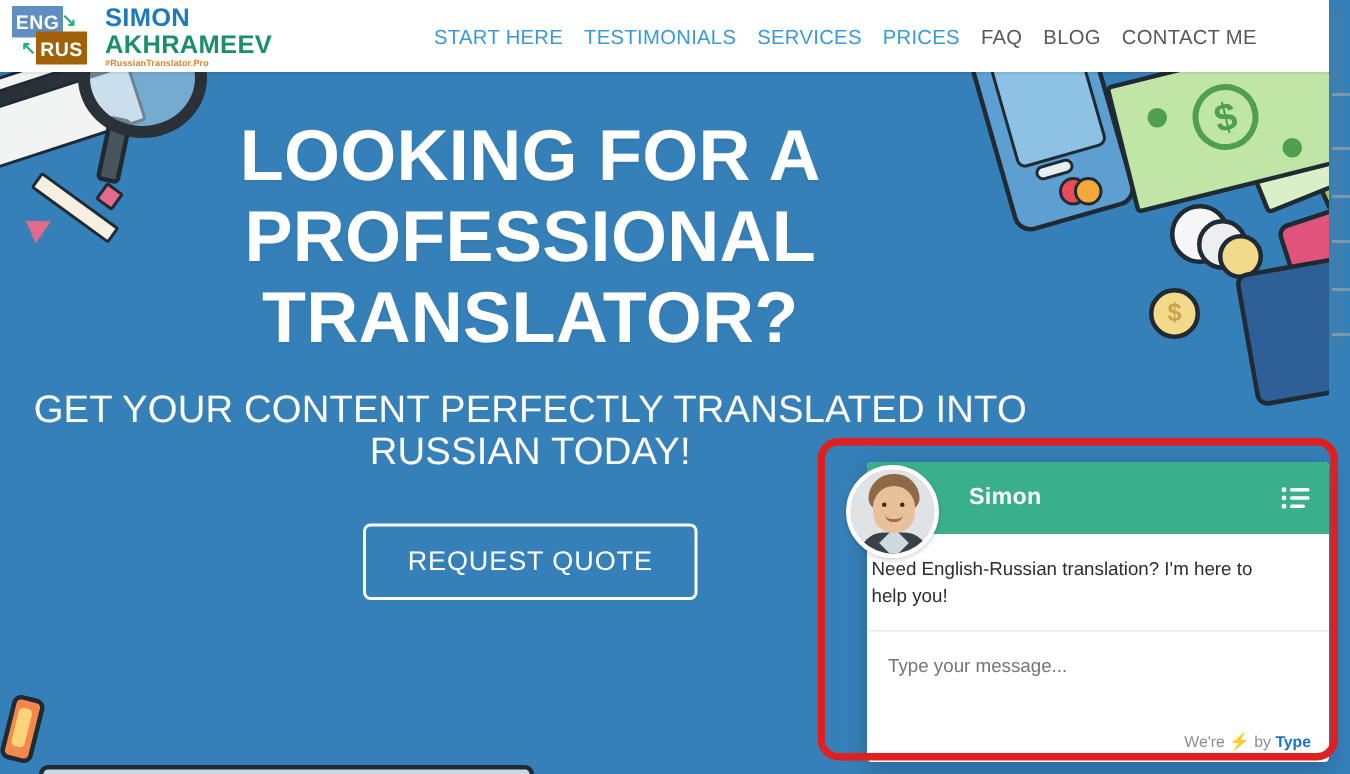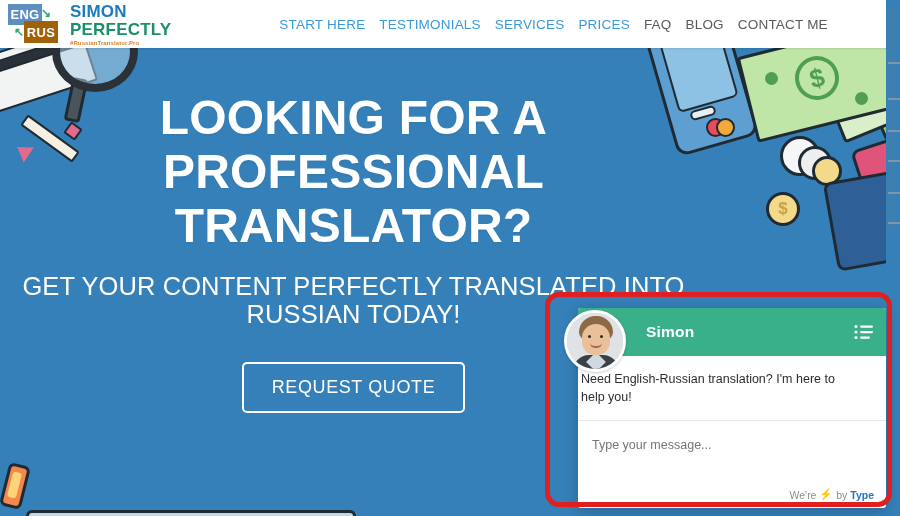--- a/index.html
+++ b/index.html
@@ -210,21 +210,21 @@
     border-radius: 3px; transform: rotate(-24deg);
   }
   .book-green {
     left: 880px; top: 66px; width: 56px; height: 16px;
     background: #9fc95f; border: 3px solid #1f2a33;
     border-radius: 3px; transform: rotate(-24deg);
   }
 
   
   #hero-text {
-    position: absolute; top: 61px; left: 0;
+    position: absolute; top: 48px; left: 0;
     width: 707px; z-index: 10;
     text-align: center; color: #ffffff;
     padding-top: 30px;
   }
   #headline {
     font-size: 48px; font-weight: bold; line-height: 1.13;
     letter-spacing: .2px;
     text-shadow: 0 1px 2px rgba(0,0,0,0.07);
   }
   #subheadline {
@@ -348,21 +348,21 @@
 
     <div id="logo">
       <div class="logo-marks">
         <div class="lm-eng">ENG</div>
         <div class="lm-rus">RUS</div>
         <div class="lm-arrow-a">↘</div>
         <div class="lm-arrow-b">↖</div>
       </div>
       <div class="logo-words">
         <span class="lw-1">SIMON</span>
-        <span class="lw-2">PERFECTLY</span>
+        <span class="lw-2">AKHRAMEEV</span>
         <span class="lw-tag">#RussianTranslator.Pro</span>
       </div>
     </div>
 
     <div id="nav">
       <span class="nav-item blue">START HERE</span>
       <span class="nav-item blue">TESTIMONIALS</span>
       <span class="nav-item blue">SERVICES</span>
       <span class="nav-item blue">PRICES</span>
       <span class="nav-item grey">FAQ</span>

